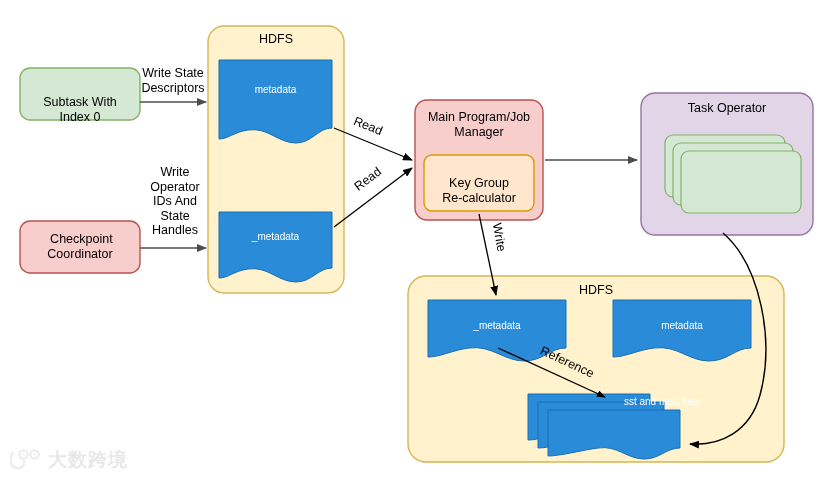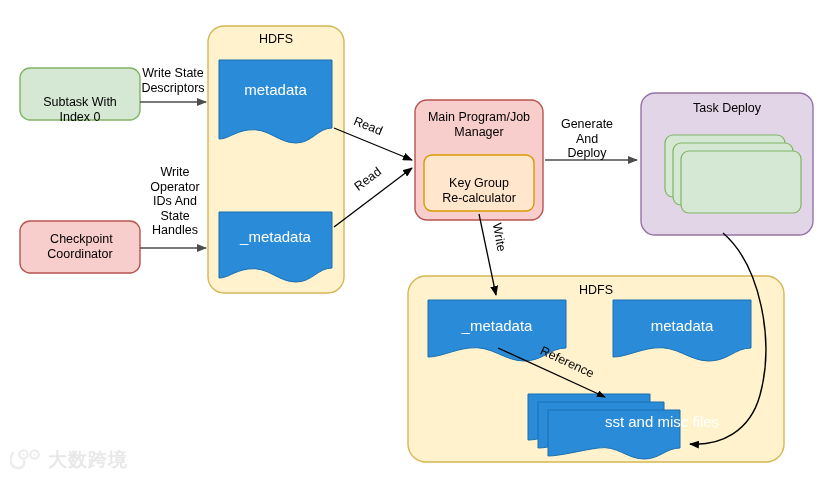--- a/index.html
+++ b/index.html
@@ -31,21 +31,21 @@
     justify-content: center;
     text-align: center;
     color: #000000;
     font-size: 12.5px;
     line-height: 15px;
     pointer-events: none;
     white-space: pre-line;
   }
   .doc-label {
     color: #ffffff;
-    font-size: 15px;
+    font-size: 10px;
   }
   .edge-label {
     position: absolute;
     text-align: center;
     font-size: 12.5px;
     line-height: 14.5px;
     color: #000000;
     white-space: pre-line;
   }
   
@@ -204,47 +204,44 @@
   <div class="node-label doc-label" style="left:219px; top:80px; width:113px; height:18px;">metadata</div>
 
   <div class="node-label doc-label" style="left:219px; top:227px; width:113px; height:18px;">_metadata</div>
 
   <div class="node-label" style="left:415px; top:105px; width:128px; height:40px;">Main Program/Job
 Manager</div>
 
   <div class="node-label" style="left:424px; top:155px; width:110px; height:72px;">Key Group
 Re-calculator</div>
 
-  <div class="node-label" style="left:641px; top:96px; width:172px; height:24px;">Task Deploy</div>
+  <div class="node-label" style="left:641px; top:96px; width:172px; height:24px;">Task Operator</div>
 
 
   <div class="node-label" style="left:408px; top:279px; width:376px; height:22px;">HDFS</div>
 
   <div class="node-label doc-label" style="left:428px; top:316px; width:138px; height:18px;">_metadata</div>
 
   <div class="node-label doc-label" style="left:613px; top:316px; width:138px; height:18px;">metadata</div>
 
-  <div class="node-label doc-label" style="left:548px; top:412px; width:132px; height:18px;padding-left:48px;">sst and misc files</div>
+  <div class="node-label doc-label" style="left:548px; top:392px; width:132px; height:18px;padding-left:48px;">sst and misc files</div>
 
   <div class="edge-label" style="left:132px; top:66px; width:82px;">Write State
 Descriptors</div>
 
   <div class="edge-label" style="left:144px; top:165px; width:62px;">Write
 Operator
 IDs And
 State
 Handles</div>
 
   <div class="edge-label" style="left:348px; top:119px; width:40px; transform:rotate(22deg); transform-origin:center;">Read</div>
 
   <div class="edge-label" style="left:348px; top:172px; width:40px; transform:rotate(-37deg); transform-origin:center;">Read</div>
 
-  <div class="edge-label" style="left:551px; top:117px; width:72px;">Generate
-And
-Deploy</div>
 
   <div class="edge-label" style="left:479px; top:230px; width:40px; transform:rotate(80deg); transform-origin:center;">Write</div>
 
   <div class="edge-label" style="left:534px; top:355px; width:66px; transform:rotate(25deg); transform-origin:center;">Reference</div>
 
   <div id="watermark">
     <svg width="34" height="24" viewBox="0 0 34 24">
       <path d="M3,5 C-1,10 0,19 7,20 C12,20.7 15,17 14,13" stroke="#ededed" stroke-width="2.6" fill="none" stroke-linecap="round"></path>
       <circle cx="13.5" cy="6.5" r="4.2" fill="none" stroke="#ededed" stroke-width="2.3"></circle>
       <circle cx="13.5" cy="6.5" r="1.1" fill="#ededed"></circle>

